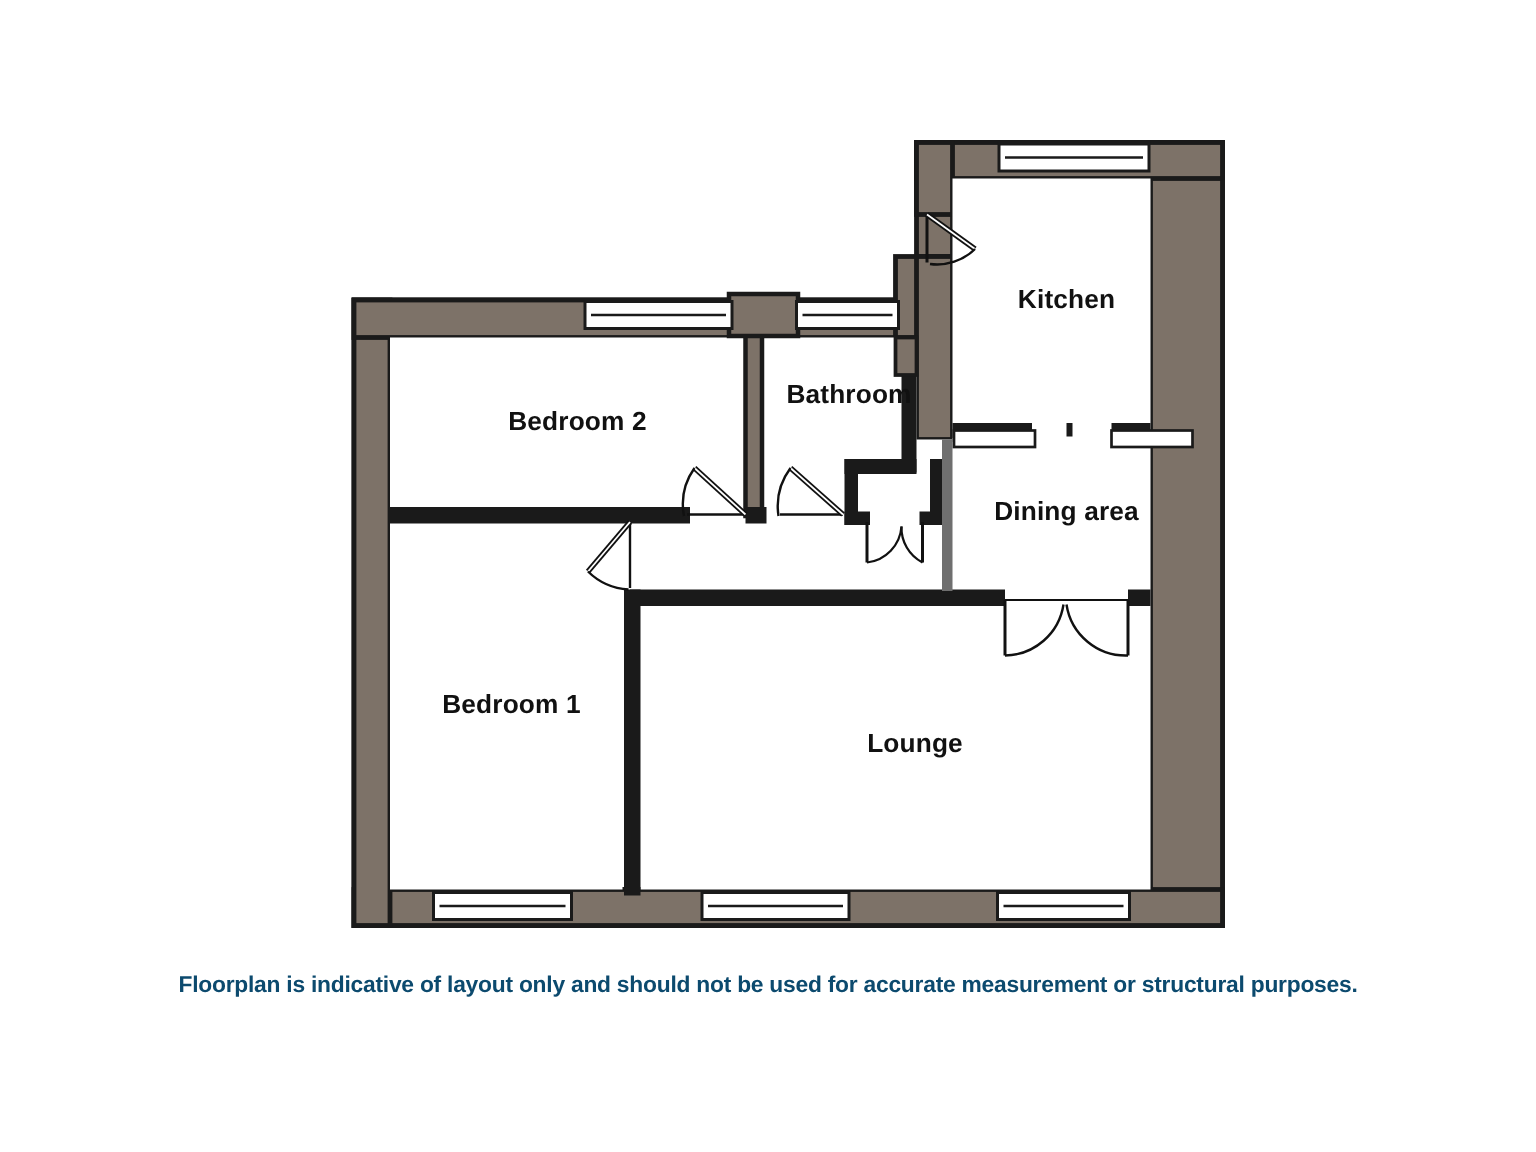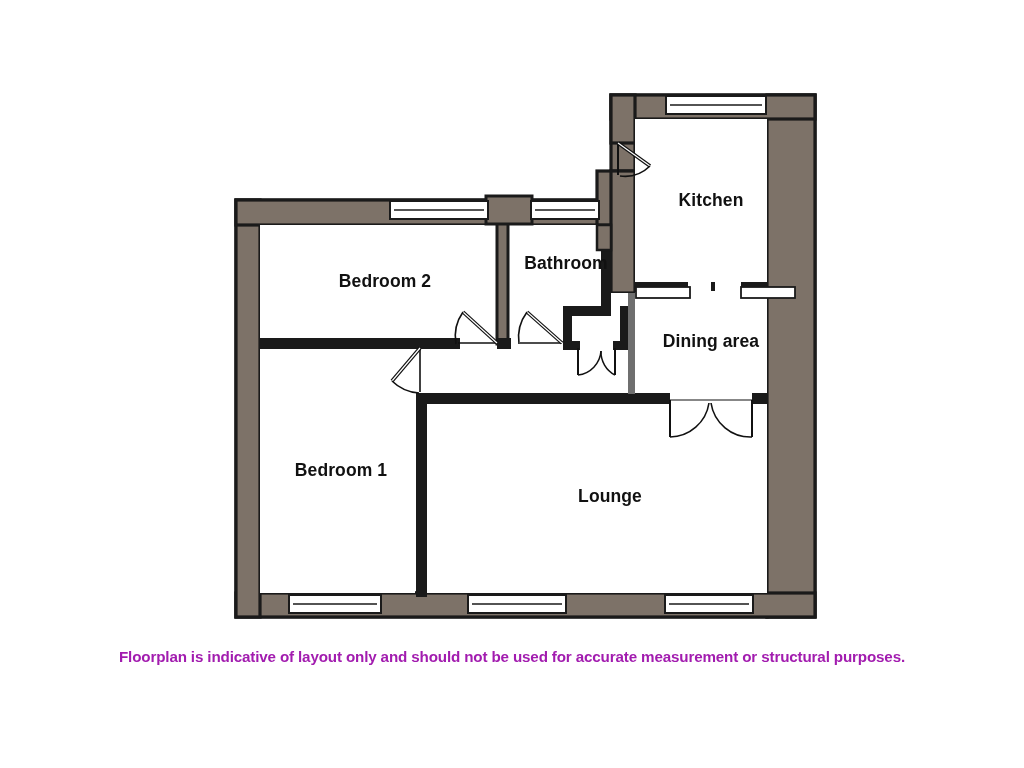--- a/index.html
+++ b/index.html
@@ -39,21 +39,21 @@
   }
   .disclaimer {
     position: absolute;
     left: 0;
     top: 648px;
     width: 1024px;
     text-align: center;
     font-family: "Liberation Sans", sans-serif;
     font-weight: bold;
     font-size: 15.2px;
-    color: #a21caf;
+    color: #0c4a6e;
     letter-spacing: -0.15px;
     white-space: nowrap;
   }
 </style>
 </head>
 <body>
 
 <div id="plan-wrap">
 
   <svg id="floorplan-svg" viewBox="0 0 1024 768">

